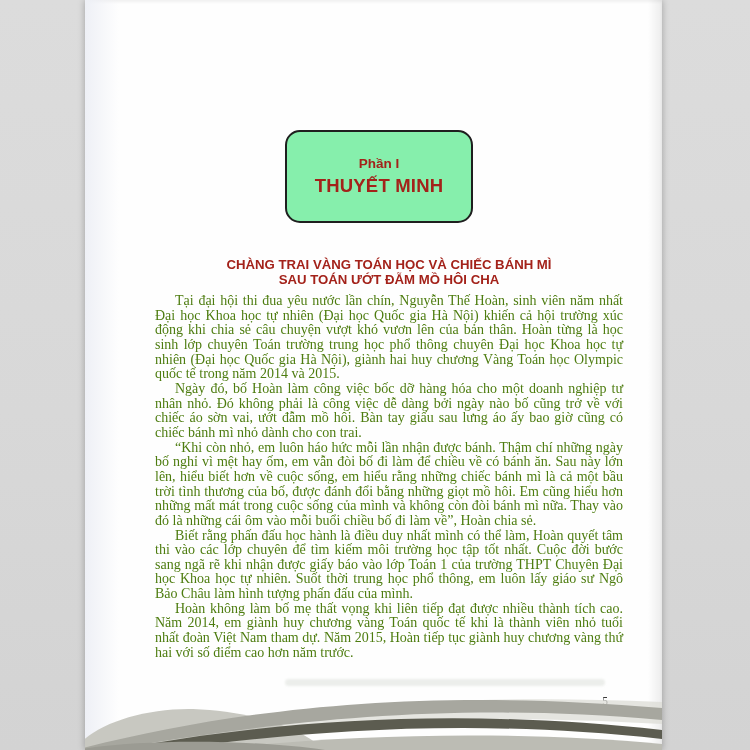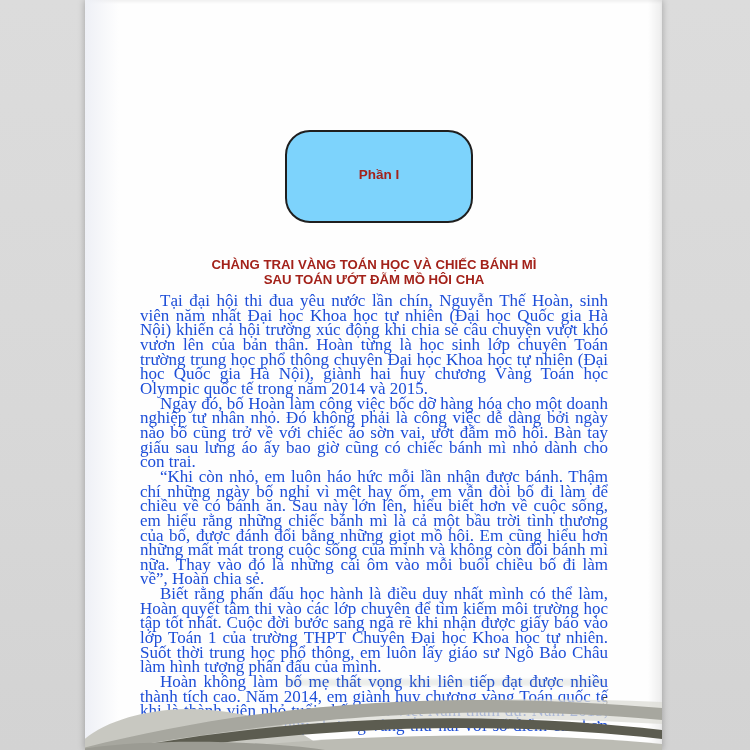--- a/index.html
+++ b/index.html
@@ -22,50 +22,50 @@
     background:linear-gradient(90deg,#eef0f6 0%, rgba(255,255,255,0) 100%);
     pointer-events:none;
   }
   .page-right-shade{
     position:absolute;right:0;top:0;width:14px;height:100%;
     background:linear-gradient(270deg,rgba(0,0,0,.07) 0%, rgba(0,0,0,0) 100%);
     pointer-events:none;
   }
   .part-badge{
     position:absolute;left:200px;top:130px;width:188px;height:93px;
-    border:2px solid #1f1f1f;border-radius:25px;
+    border:2px solid #1f1f1f;border-radius:15px;
     box-sizing:border-box;
     display:flex;flex-direction:column;align-items:center;justify-content:center;
-    background:#7dd3fc;
+    background:#86efac;
     font-family:"Liberation Sans", sans-serif;
     color:#a3221a;
   }
   .part-badge .kicker{
     font-weight:bold;font-size:13.5px;line-height:16px;margin-bottom:3px;
   }
   .part-badge .big{
     font-weight:bold;font-size:18.5px;line-height:21.5px;letter-spacing:0.2px;
   }
   .content{
-    position:absolute;left:55px;top:257px;width:468px;
+    position:absolute;left:70px;top:257px;width:468px;
   }
   .article-title{
     text-align:center;
     font-family:"Liberation Sans", sans-serif;
     font-weight:bold;font-size:13.2px;line-height:15px;
     color:#a3221a;
     margin-bottom:7px;
   }
   .content p{
     margin:0;
     text-align:justify;
     text-indent:20px;
-    font-size:17px;
+    font-size:14px;
     line-height:14.65px;
-    color:#1d4ed8;
+    color:#4d7c0f;
   }
   .page-number{
     position:absolute;left:460px;top:695px;width:63px;
     text-align:right;
     font-size:11.5px;color:#3a3a3a;
   }
   .swoosh{
     position:absolute;left:0;bottom:0;width:577px;height:72px;
   }
   .ghost-line{
@@ -79,20 +79,21 @@
 <body>
 
 <div class="backdrop"></div>
 
 <div class="page">
   <div class="page-left-sheen"></div>
   <div class="page-right-shade"></div>
 
   <div class="part-badge">
     <div class="kicker">Phần I</div>
+    <div class="big">THUYẾT MINH</div>
   </div>
 
   <div class="content">
     <div class="article-title">
       <div>CHÀNG TRAI VÀNG TOÁN HỌC VÀ CHIẾC BÁNH MÌ</div>
       <div>SAU TOÁN ƯỚT ĐẪM MỒ HÔI CHA</div>
     </div>
     <p>Tại đại hội thi đua yêu nước lần chín, Nguyễn Thế Hoàn, sinh viên năm nhất Đại học Khoa học tự nhiên (Đại học Quốc gia Hà Nội) khiến cả hội trường xúc động khi chia sẻ câu chuyện vượt khó vươn lên của bản thân. Hoàn từng là học sinh lớp chuyên Toán trường trung học phổ thông chuyên Đại học Khoa học tự nhiên (Đại học Quốc gia Hà Nội), giành hai huy chương Vàng Toán học Olympic quốc tế trong năm 2014 và 2015.</p>
     <p>Ngày đó, bố Hoàn làm công việc bốc dỡ hàng hóa cho một doanh nghiệp tư nhân nhỏ. Đó không phải là công việc dễ dàng bởi ngày nào bố cũng trở về với chiếc áo sờn vai, ướt đẫm mồ hôi. Bàn tay giấu sau lưng áo ấy bao giờ cũng có chiếc bánh mì nhỏ dành cho con trai.</p>
     <p>“Khi còn nhỏ, em luôn háo hức mỗi lần nhận được bánh. Thậm chí những ngày bố nghỉ vì mệt hay ốm, em vẫn đòi bố đi làm để chiều về có bánh ăn. Sau này lớn lên, hiểu biết hơn về cuộc sống, em hiểu rằng những chiếc bánh mì là cả một bầu trời tình thương của bố, được đánh đổi bằng những giọt mồ hôi. Em cũng hiểu hơn những mất mát trong cuộc sống của mình và không còn đòi bánh mì nữa. Thay vào đó là những cái ôm vào mỗi buổi chiều bố đi làm về”, Hoàn chia sẻ.</p>

